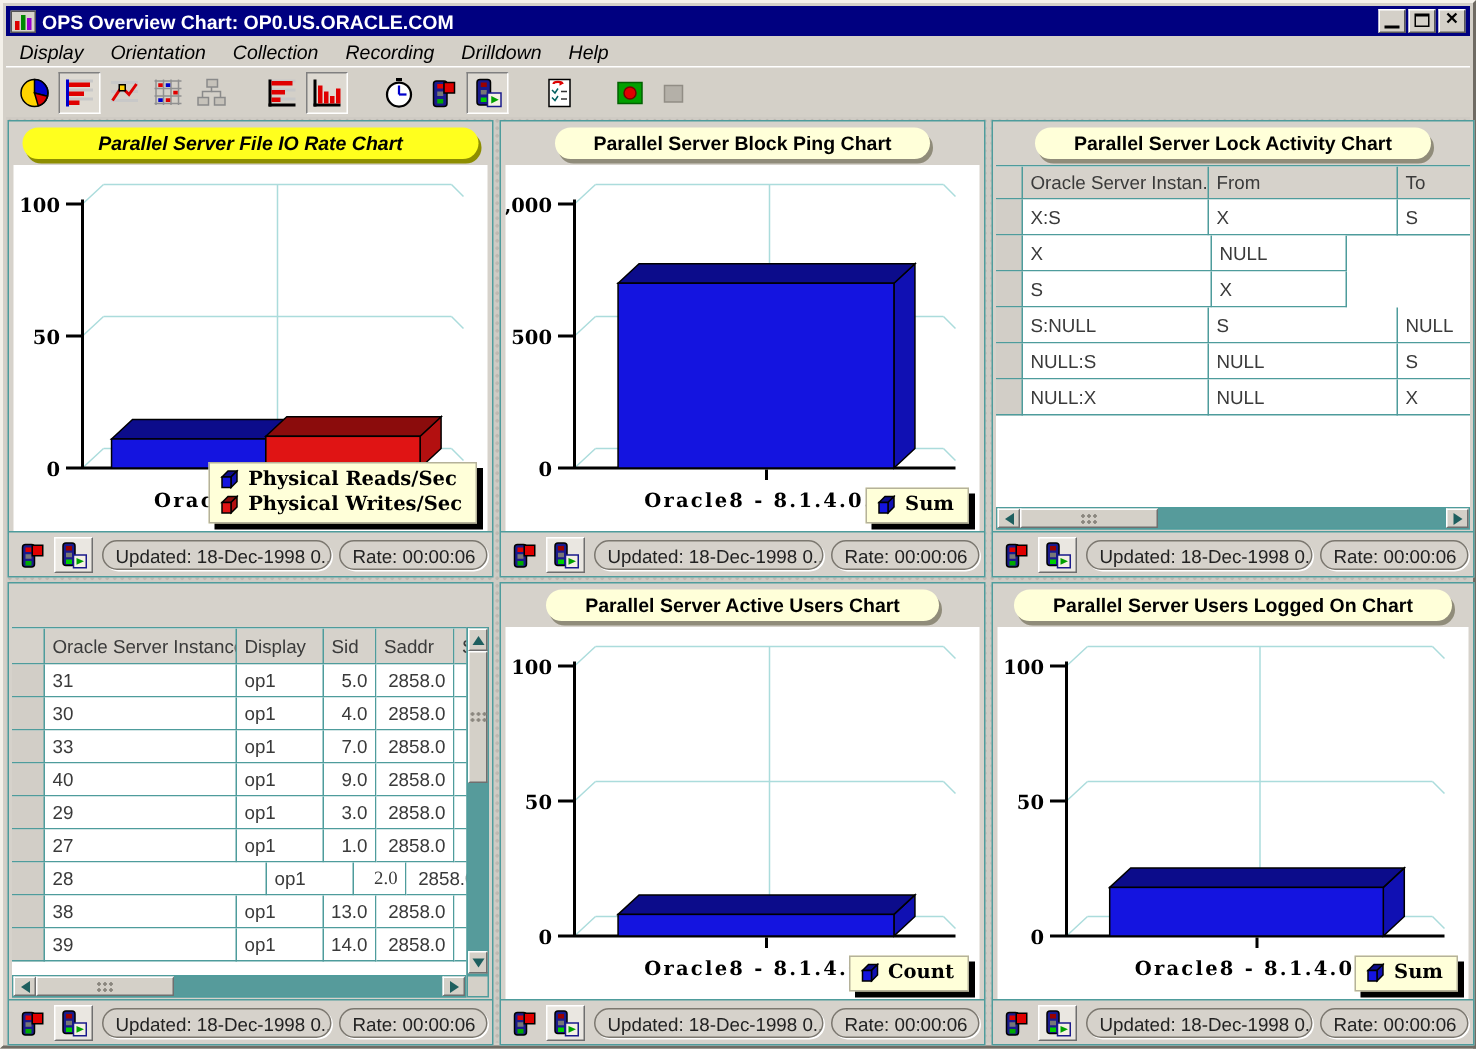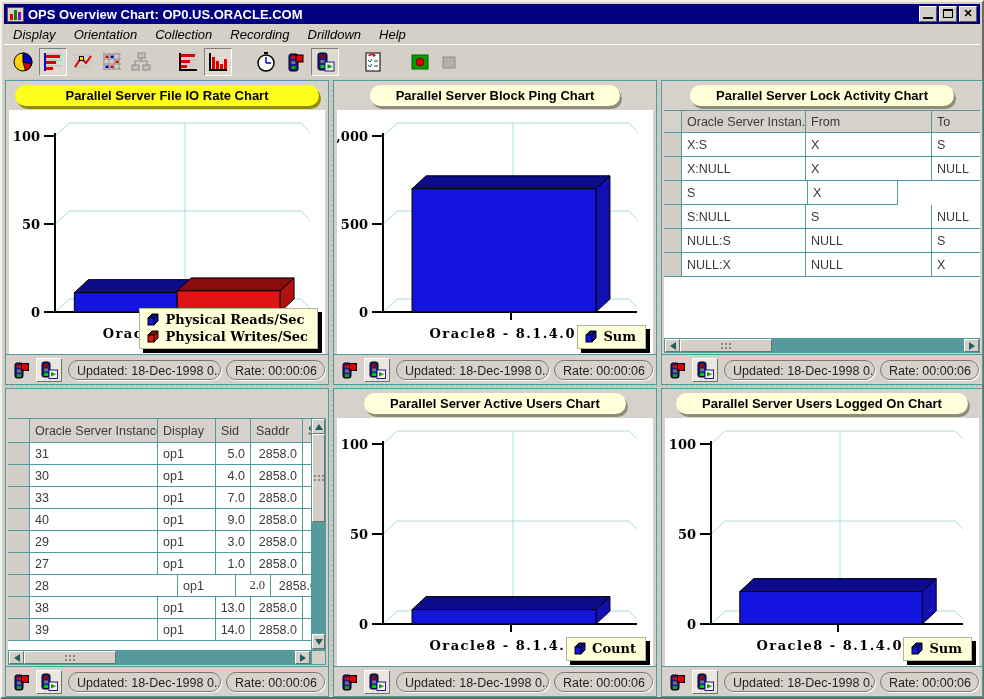--- a/index.html
+++ b/index.html
@@ -29,21 +29,21 @@
   .tbtn.pressed{border:1px solid;border-color:#808080 #ffffff #ffffff #808080;background:#dedad2;}
   .tbtn.gap{margin-left:18px;}
   
   .main{position:absolute;left:2px;top:76px;right:2px;bottom:2px;background:#CFCBC4;
     background-image:radial-gradient(#bdb9b2 1px,transparent 1px);background-size:5px 5px;}
   
   .panel{position:absolute;box-sizing:border-box;border:1px solid #4E9C9C;background:#D6D2CB;}
   .phead{position:absolute;left:0;top:0;right:0;height:29px;display:flex;align-items:center;justify-content:center;}
   .pill{height:21px;line-height:21px;border-radius:11px;background:#FFFFD9;padding:0 26px;
     font-size:13px;font-weight:bold;color:#000;white-space:nowrap;box-shadow:2px 3px 0 #908c7a;text-align:center;}
-  .pill.active-pill{background:#FFFF1E;box-shadow:2px 3px 0 #8e8e00;width:calc(100% - 70px);}
+  .pill.active-pill{background:#FFFF1E;box-shadow:2px 3px 0 #8e8e00;width:calc(100% - 70px);font-style:italic;}
   .chart-holder{position:absolute;left:3px;right:3px;top:29px;bottom:30px;background:#fff;overflow:hidden;}
   
   .legend{position:absolute;right:7px;bottom:5px;background:#FFFFD9;border:1px solid #b5b29a;
     box-shadow:4px 4px 0 #000;padding:2px 9px 3px 6px;}
   .legrow{display:flex;align-items:center;gap:6px;font-family:"DejaVu Serif",serif;font-weight:bold;font-size:13px;color:#000;line-height:17px;}
   
   .statusbar{position:absolute;left:0;right:0;bottom:0;height:30px;border-top:1px solid #4E9C9C;
     display:flex;align-items:center;padding:0 3px;box-sizing:border-box;background:#D6D2CB;}
   .tl-btn{width:24px;height:22px;display:flex;align-items:center;justify-content:center;margin-right:3px;flex:none;}
   .tl-btn.raised{background:#EAE7E1;border:1px solid;border-color:#fff #6f6f6f #6f6f6f #fff;}
@@ -392,21 +392,20 @@
             <div class="tcell" style="width: 90px; height: 22px;">To</div>
           </div>
           <div class="trow">
             <div class="tcell rowhdr" style="width: 18px; height: 24px;"></div>
             <div class="tcell" style="width: 124px; height: 24px;">X:S</div>
             <div class="tcell" style="width: 126px; height: 24px;">X</div>
             <div class="tcell" style="width: 90px; height: 24px;">S</div>
           </div>
           <div class="trow">
             <div class="tcell rowhdr" style="width: 18px; height: 24px;"></div>
-            <div class="tcell" style="width: 124px; height: 24px;">X:NULL</div>
             <div class="tcell" style="width: 126px; height: 24px;">X</div>
             <div class="tcell" style="width: 90px; height: 24px;">NULL</div>
           </div>
           <div class="trow">
             <div class="tcell rowhdr" style="width: 18px; height: 24px;"></div>
             <div class="tcell" style="width: 126px; height: 24px;">S</div>
             <div class="tcell" style="width: 90px; height: 24px;">X</div>
           </div>
           <div class="trow">
             <div class="tcell rowhdr" style="width: 18px; height: 24px;"></div>

